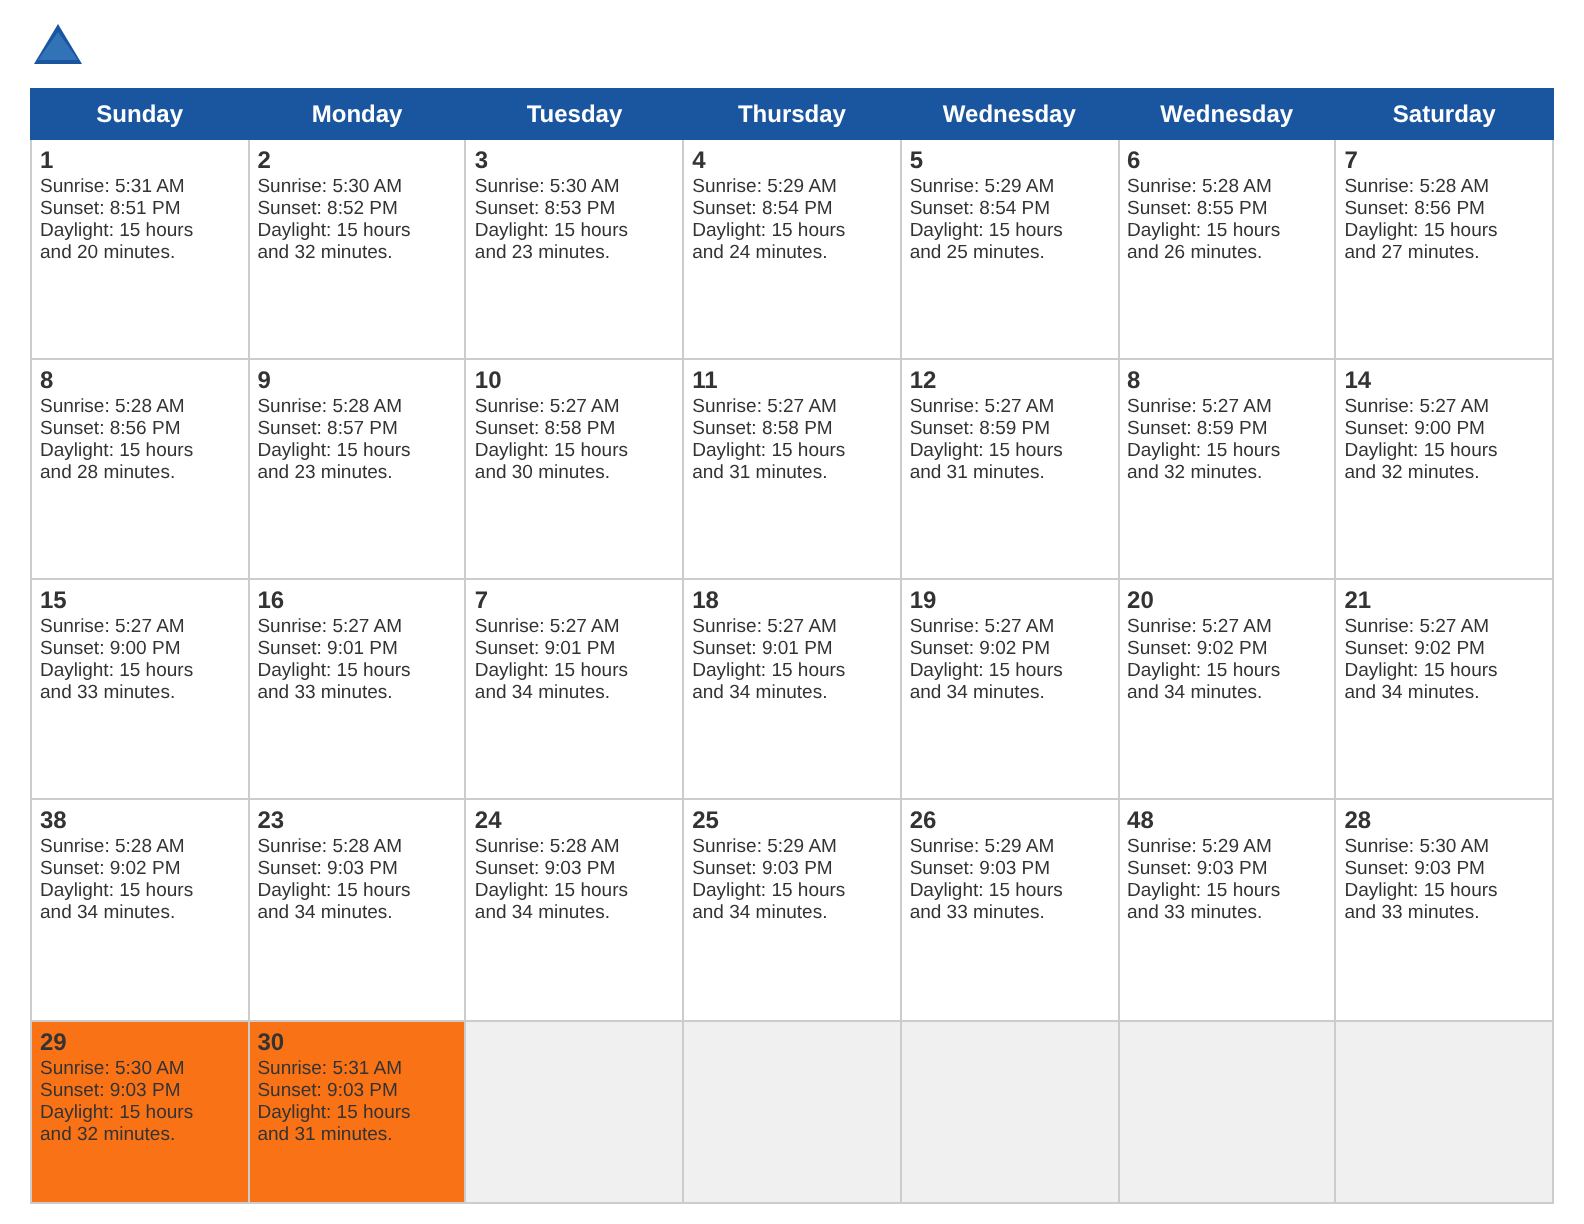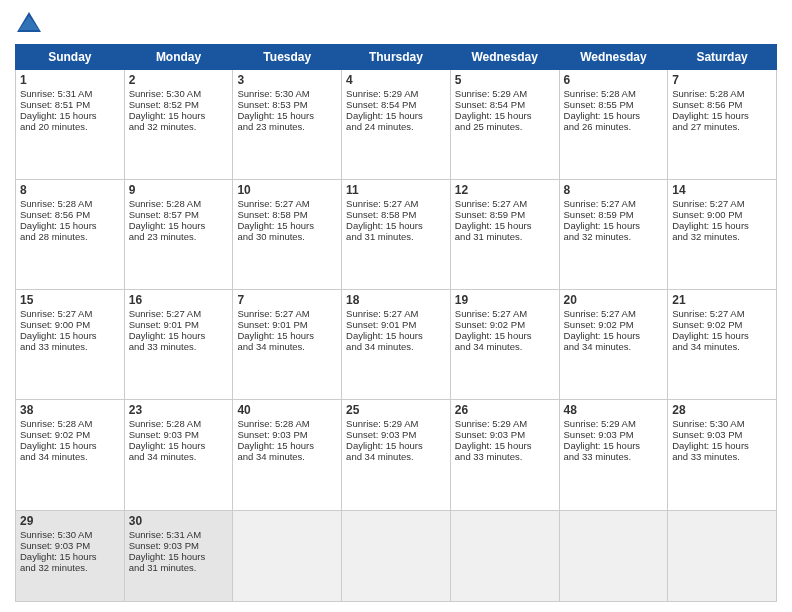--- a/index.html
+++ b/index.html
@@ -78,21 +78,21 @@
     }
     .calendar td {
       border: 1px solid #ccc;
       vertical-align: top;
       padding: 3px 4px;
       font-size: 9.5px;
       color: #333;
       background: #fff;
     }
     .calendar tr:last-child td {
-      background: #e5e5e5;
+      background: #f97316;
     }
     .day-num {
       font-size: 12px;
       font-weight: bold;
       display: block;
       margin-bottom: 1px;
     }
     .cell-empty {
       background: #f0f0f0 !important;
     }
@@ -299,21 +299,21 @@
             <div>and 34 minutes.</div>
           </td>
           <td>
             <span class="day-num">23</span>
             <div>Sunrise: 5:28 AM</div>
             <div>Sunset: 9:03 PM</div>
             <div>Daylight: 15 hours</div>
             <div>and 34 minutes.</div>
           </td>
           <td>
-            <span class="day-num">40</span>
+            <span class="day-num">24</span>
             <div>Sunrise: 5:28 AM</div>
             <div>Sunset: 9:03 PM</div>
             <div>Daylight: 15 hours</div>
             <div>and 34 minutes.</div>
           </td>
           <td>
             <span class="day-num">25</span>
             <div>Sunrise: 5:29 AM</div>
             <div>Sunset: 9:03 PM</div>
             <div>Daylight: 15 hours</div>

